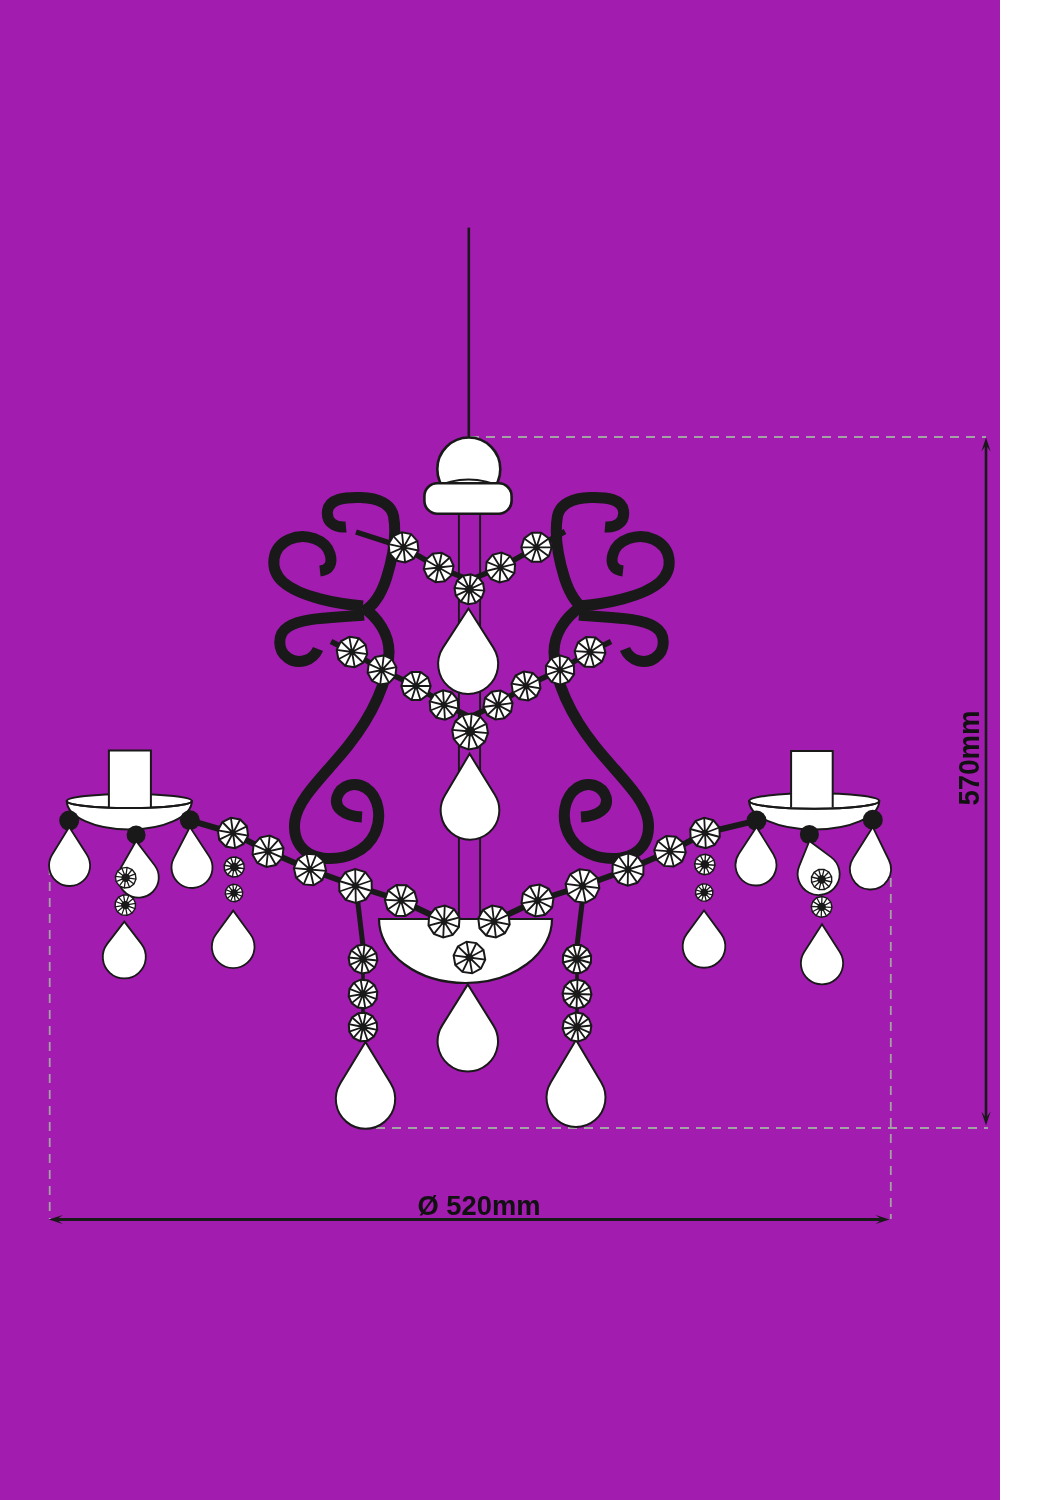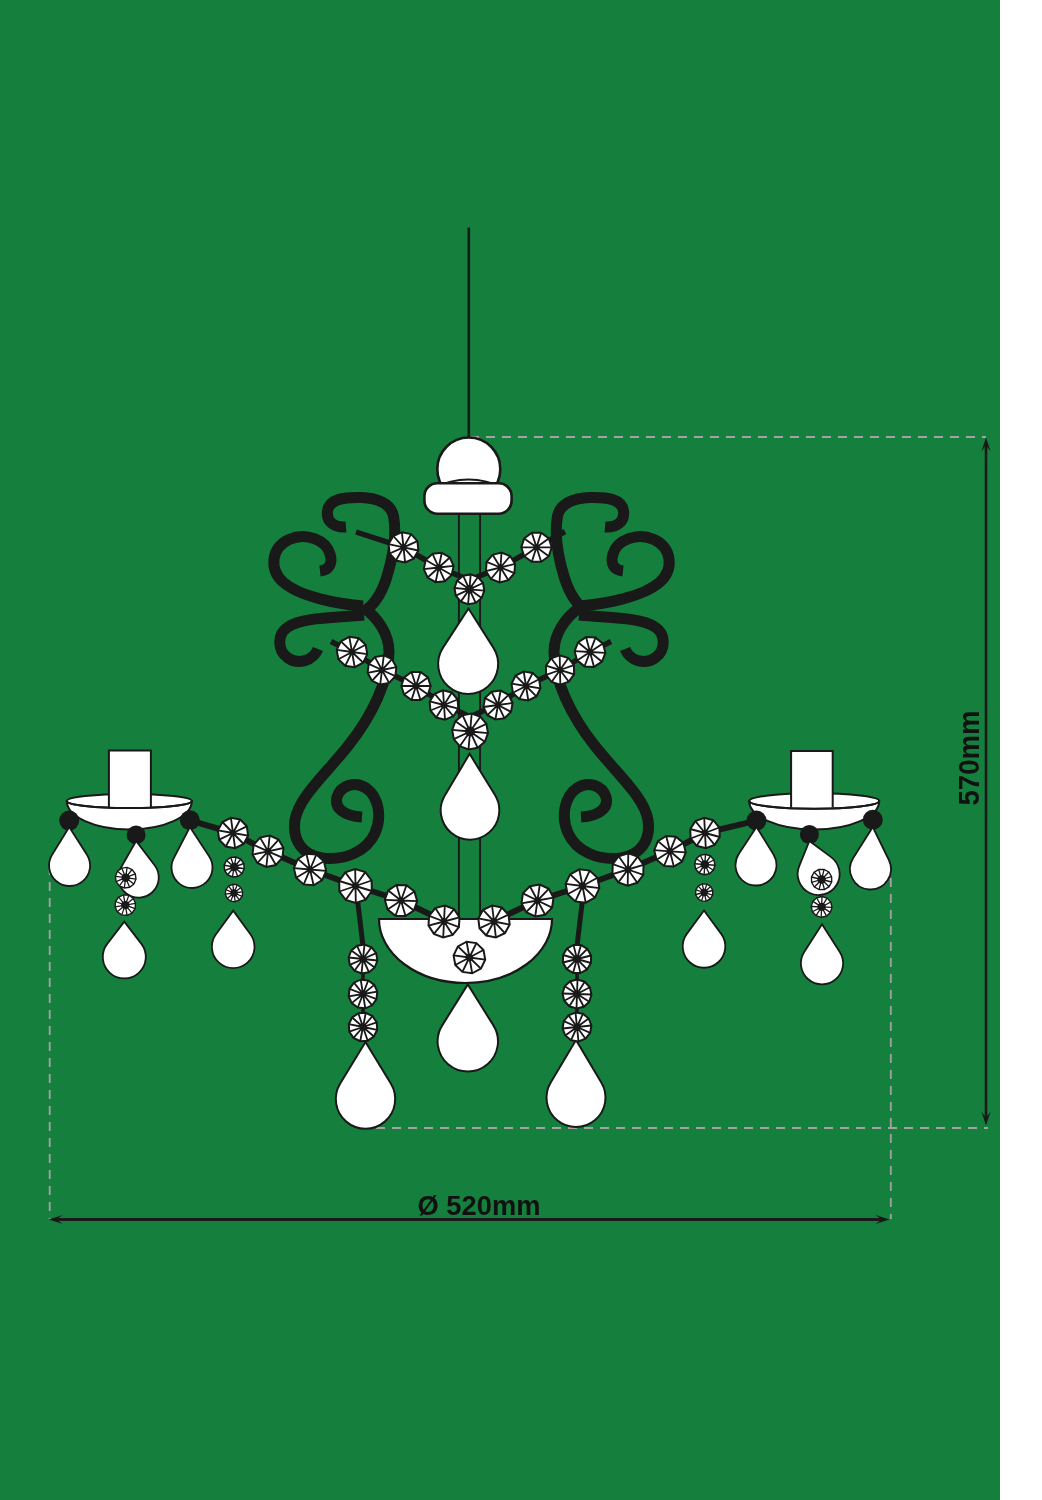--- a/index.html
+++ b/index.html
@@ -1,16 +1,16 @@
 <!DOCTYPE html>
 <html><head>
 <meta charset="utf-8">
 <style>
   html,body { margin:0; padding:0; background:#fff; }
-  #page { width:1000px; height:1500px; position:relative; background:#15803d; }
+  #page { width:1000px; height:1500px; position:relative; background:#a21caf; }
   svg { display:block; }
 </style>
 </head>
 <body>
 <div id="page">
 <svg width="1042" height="1500" viewBox="0 0 1042 1500">
 
 <line x1="470.0" y1="437.0" x2="986.0" y2="437.0" stroke="#a3a3a3" stroke-width="1.8" stroke-dasharray="9 7"></line>
 
 <line x1="49.7" y1="866.0" x2="49.7" y2="1219.0" stroke="#a3a3a3" stroke-width="1.8" stroke-dasharray="9 7"></line>

